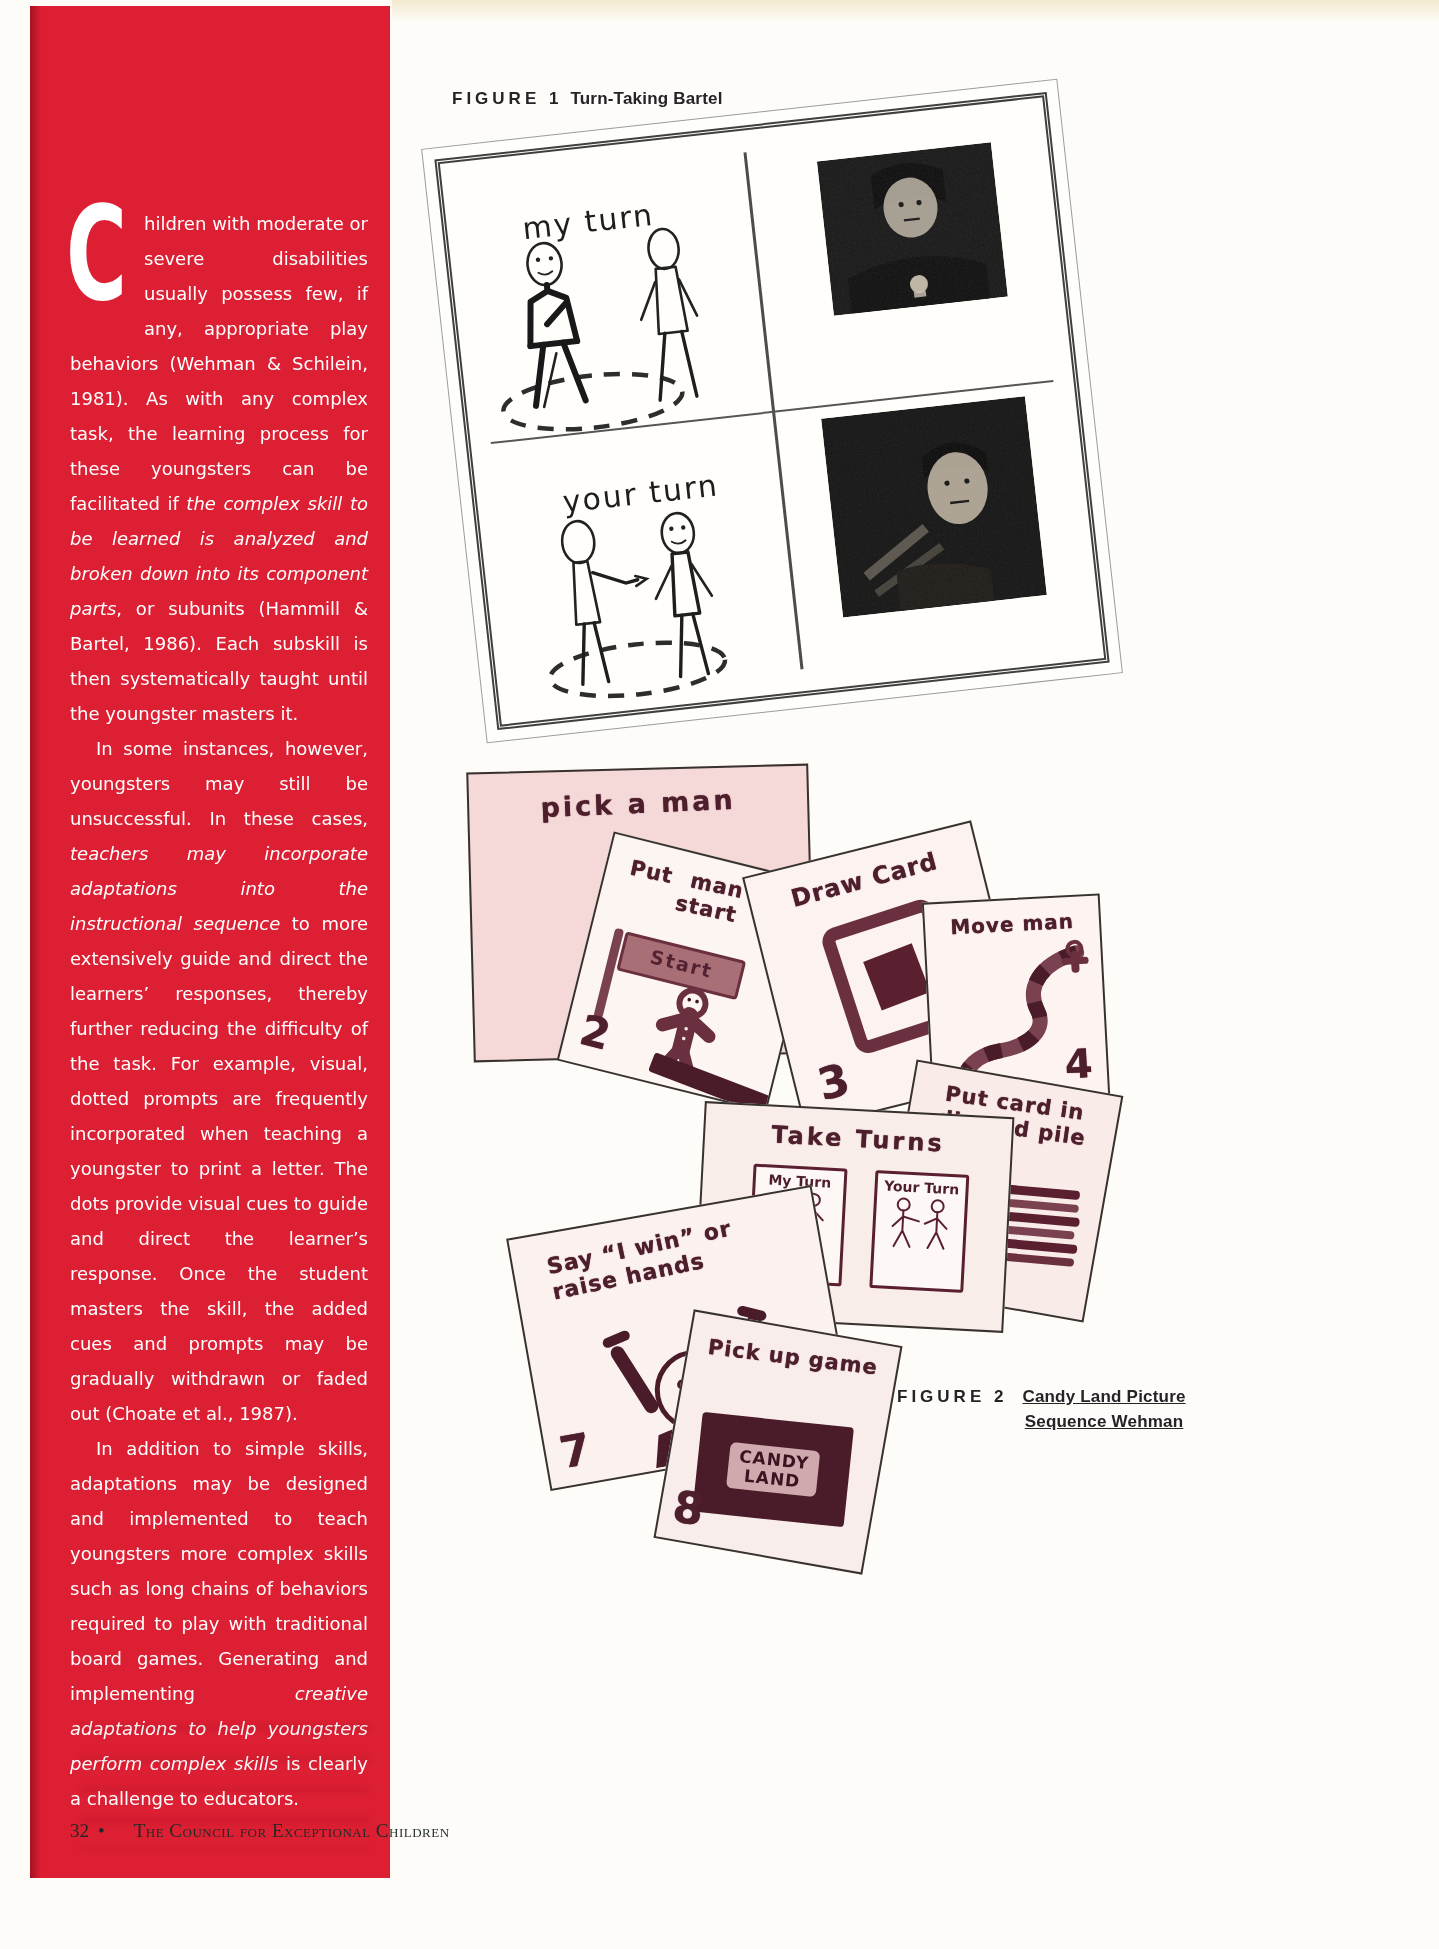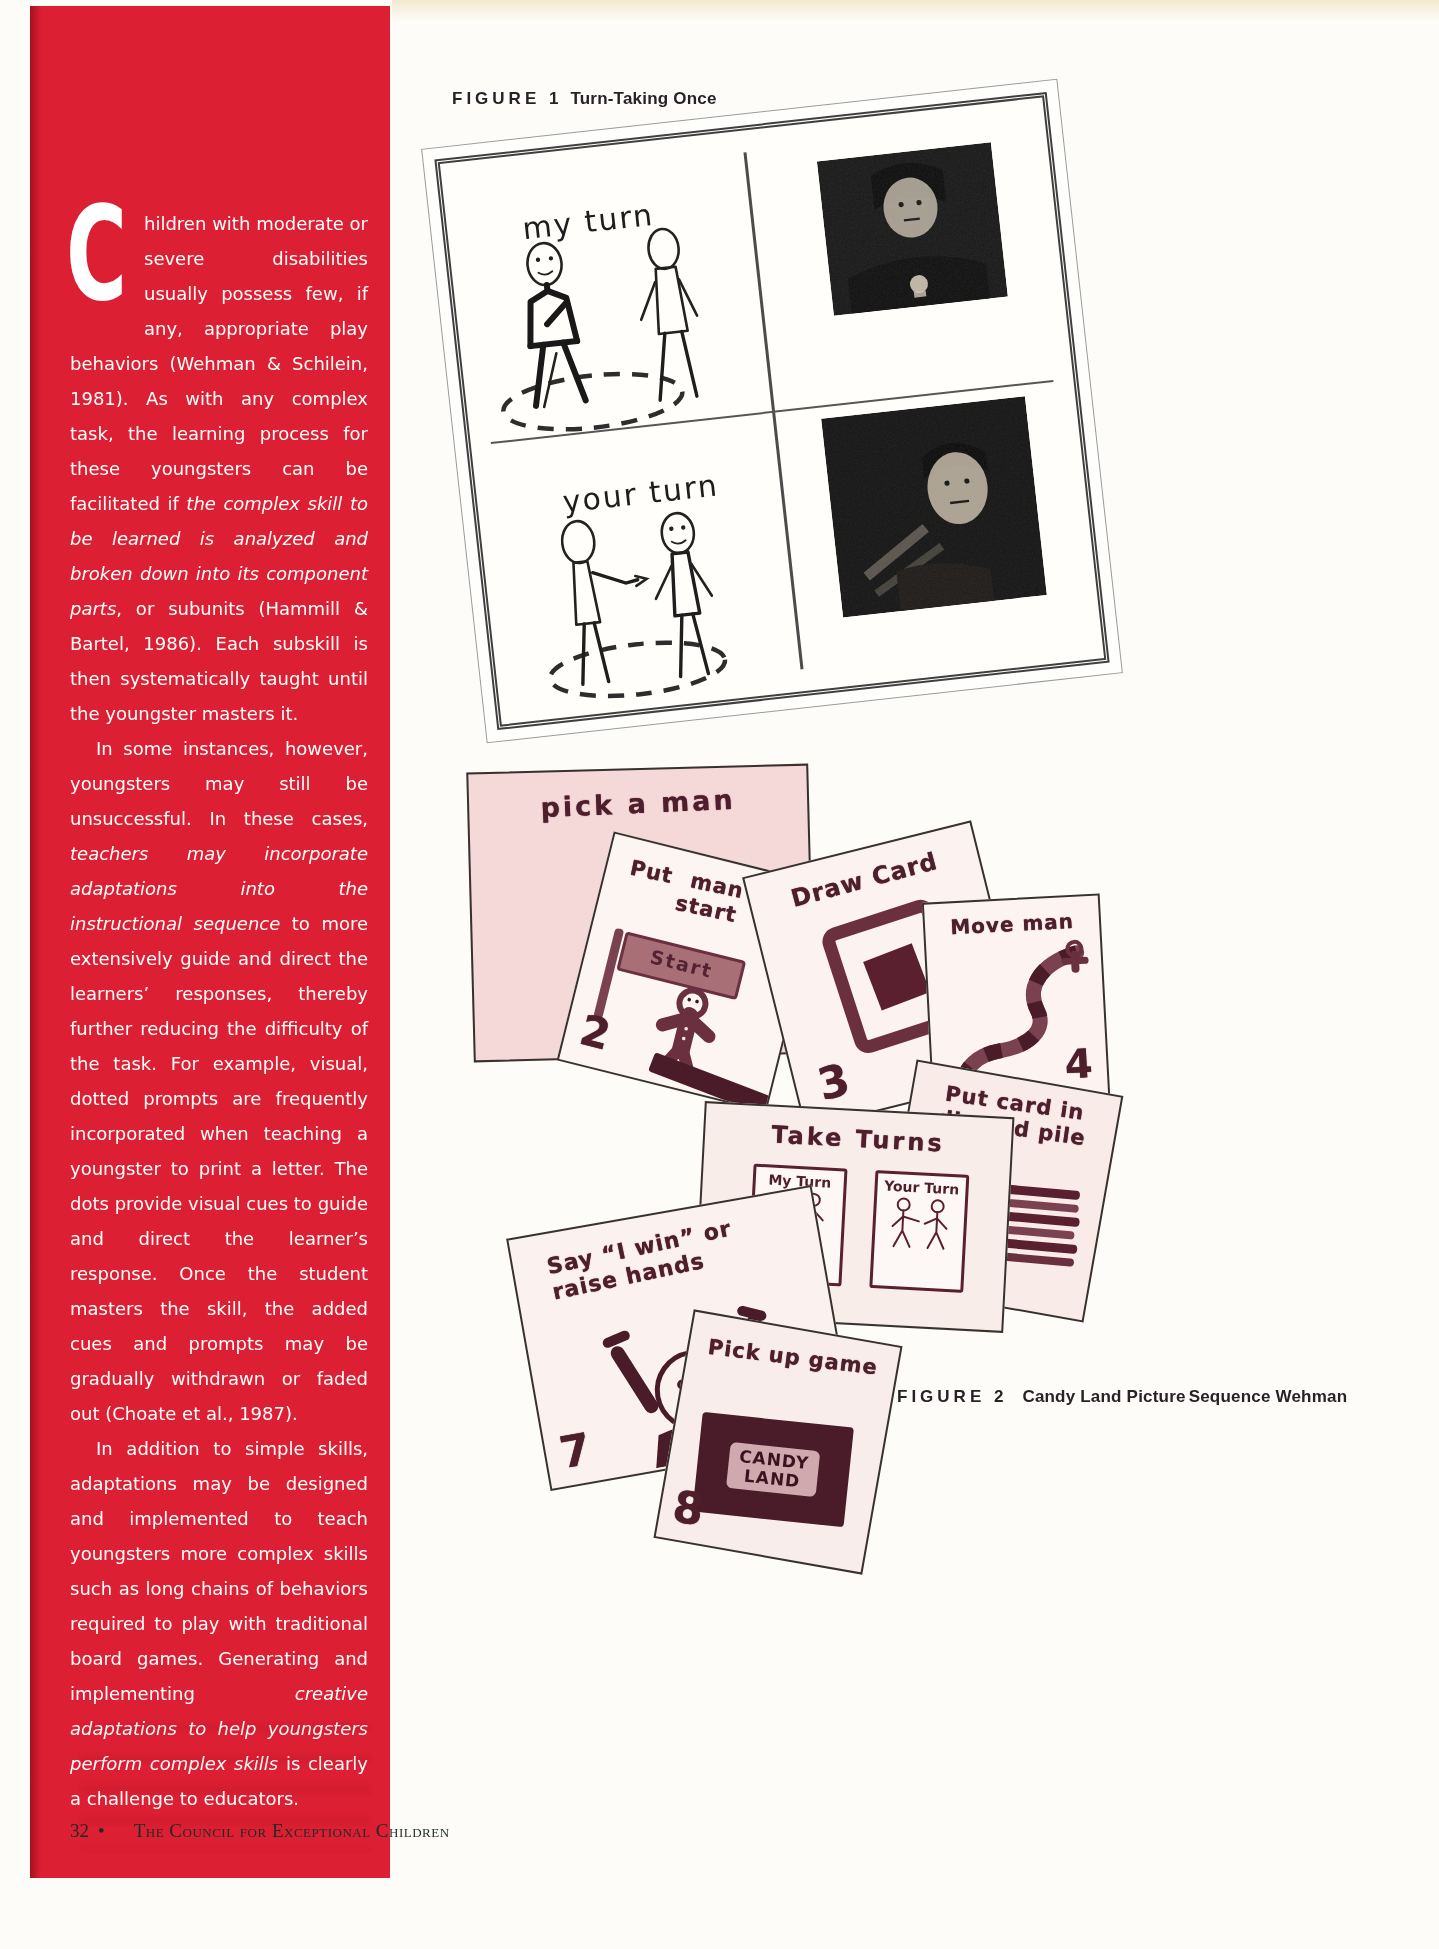--- a/index.html
+++ b/index.html
@@ -24,21 +24,21 @@
         font:bold 130px/1 "DejaVu Sans",sans-serif;transform:scaleX(.64);transform-origin:left top;}
   .bleed{position:absolute;left:50px;top:1694px;width:290px;height:150px;opacity:.55;
         background:repeating-linear-gradient(180deg, rgba(0,0,0,0) 0 24px, rgba(90,0,12,.14) 24px 31px);
         filter:blur(2px);}
 
   
   .fig-head{position:absolute;display:flex;gap:15px;color:#282228;
         font:bold 17px/22px "Liberation Sans",sans-serif;}
   .fig-label{letter-spacing:4px;white-space:nowrap;}
   .fig-title{letter-spacing:.2px;}
-  .f2-col{display:flex;flex-direction:row;align-items:center;gap:3px;}
+  .f2-col{display:flex;flex-direction:column;align-items:center;gap:3px;text-decoration:underline;}
 
   
   .f1{position:absolute;left:452px;top:112px;width:640px;height:598px;
         transform:rotate(-6.3deg);background:#fefefc;}
   .f1-outer{position:absolute;inset:0;border:1.5px solid #9b9b9b;}
   .f1-inner{position:absolute;inset:12px;border:5px double #3f3f3f;background:#fffefb;}
   .f1-vline{position:absolute;top:22px;bottom:22px;left:50%;width:2.5px;background:#4c4c4c;}
   .f1-hline{position:absolute;left:20px;right:20px;top:50%;height:2px;background:#565656;}
   .turn-label{position:absolute;color:#1d1d1d;font:30px/1 "DejaVu Sans",sans-serif;letter-spacing:2px;}
   .ln1{stroke:#222;stroke-width:1.8;fill:none;stroke-linecap:round;}
@@ -93,21 +93,21 @@
             <span>C</span>
           </span><span>hildren with moderate or severe disabilities usually possess few, if any, appropriate play behaviors (Wehman &amp; Schilein, 1981). As with any complex task, the learning process for these youngsters can be facilitated if </span><span class="it">the complex skill to be learned is analyzed and broken down into its component parts</span><span>, or subunits (Hammill &amp; Bartel, 1986). Each subskill is then systematically taught until the youngster masters it.</span></p>
       <p><span>In some instances, however, youngsters may still be unsuccessful. In these cases, </span><span class="it">teachers may incorporate adaptations into the instructional sequence</span><span> to more extensively guide and direct the learners’ responses, thereby further reducing the difficulty of the task. For example, visual, dotted prompts are frequently incorporated when teaching a youngster to print a letter. The dots provide visual cues to guide and direct the learner’s response. Once the student masters the skill, the added cues and prompts may be gradually withdrawn or faded out (Choate et al., 1987).</span></p>
       <p><span>In addition to simple skills, adaptations may be designed and implemented to teach youngsters more complex skills such as long chains of behaviors required to play with traditional board games. Generating and implementing </span><span class="it">creative adaptations to help youngsters perform complex skills</span><span> is clearly a challenge to educators.</span></p>
     </div>
     <div class="bleed"></div>
   </div>
 
   <div class="fig-head" style="left:452px;top:88px;gap:8px;">
     <span class="fig-label">FIGURE 1</span>
-    <span class="fig-title">Turn-Taking Once</span>
+    <span class="fig-title">Turn-Taking Bartel</span>
   </div>
 
   <div class="f1">
     <div class="f1-outer"></div>
     <div class="f1-inner">
       <div class="f1-vline"></div>
       <div class="f1-hline"></div>
     </div>
 
     <div class="turn-label" style="left:92px;top:76px;">my turn</div>

